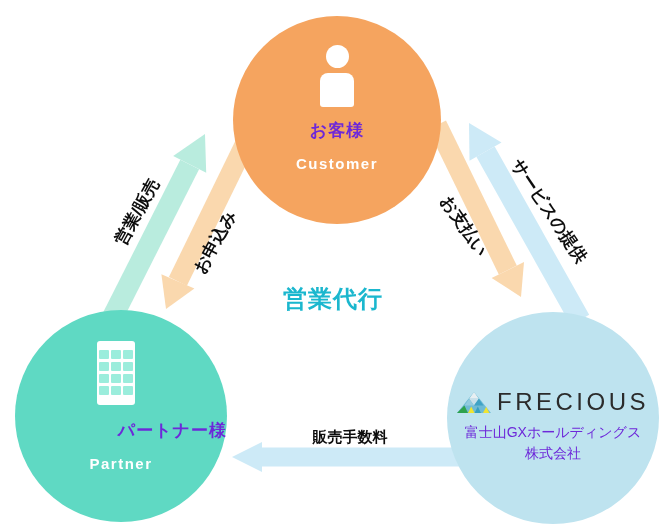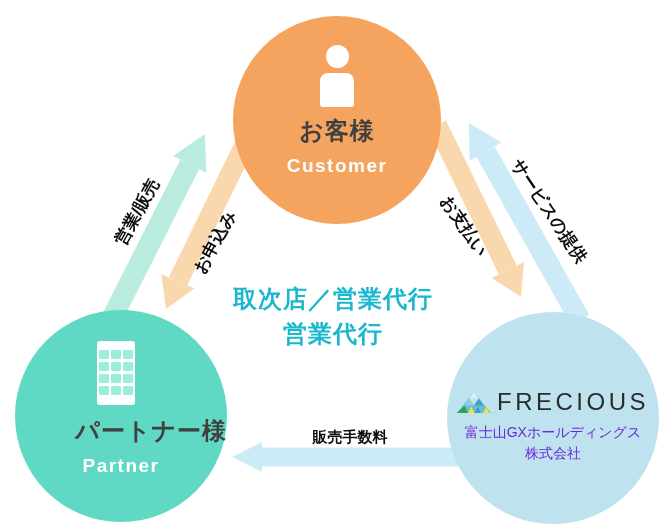--- a/index.html
+++ b/index.html
@@ -13,24 +13,24 @@
   .shaft-orange{stroke:#FAD8AE;}
   .head-orange{fill:#FAD8AE;}
   .shaft-blue{stroke:#CDEAF7;}
   .head-blue{fill:#CDEAF7;}
 
   .circle{position:absolute;border-radius:50%;z-index:2;}
   .circle-customer{left:233px;top:16px;width:208px;height:208px;background:#F5A45F;}
   .circle-partner{left:15px;top:310px;width:212px;height:212px;background:#5FD9C3;}
   .circle-frecious{left:447px;top:312px;width:212px;height:212px;background:#BEE3EF;}
 
-  .node-title{position:absolute;left:0;width:100%;text-align:center;color:#404040;
-    font-weight:700;font-size:24px;line-height:26px;letter-spacing:1px;}
+  .node-title{position:absolute;left:0;width:100%;text-align:center;color:#6d28d9;
+    font-weight:700;font-size:17px;line-height:26px;letter-spacing:1px;}
   .node-sub{position:absolute;left:0;width:100%;text-align:center;color:#ffffff;
-    font-weight:700;font-size:19px;letter-spacing:1.5px;}
+    font-weight:700;font-size:15px;letter-spacing:1.5px;}
   .circle-customer .node-title{top:102px;}
   .circle-customer .node-sub{top:139px;}
   .circle-partner .node-title{top:108px;text-align:right;}
   .circle-partner .node-sub{top:145px;}
 
   
   .person{position:absolute;left:50%;top:29px;transform:translateX(-50%);width:34px;}
   .person .head{display:block;width:23px;height:23px;border-radius:50%;background:#ffffff;margin:0 auto;}
   .person .torso{display:block;width:34px;height:34px;background:#ffffff;margin-top:5px;
     border-radius:8px 8px 3px 3px;}
@@ -95,21 +95,20 @@
     </g>
   </svg>
 
   <div class="label label-sales">営業/販売</div>
   <div class="label label-application">お申込み</div>
   <div class="label label-service">サービスの提供</div>
   <div class="label label-payment">お支払い</div>
   <div class="label label-commission">販売手数料</div>
 
   <div class="program-title">
-    <div>取次店／営業代行</div>
     <div>営業代行</div>
   </div>
 
   <div class="circle circle-customer">
     <div class="person">
       <span class="head"></span>
       <span class="torso"></span>
     </div>
     <div class="node-title">お客様</div>
     <div class="node-sub">Customer</div>

